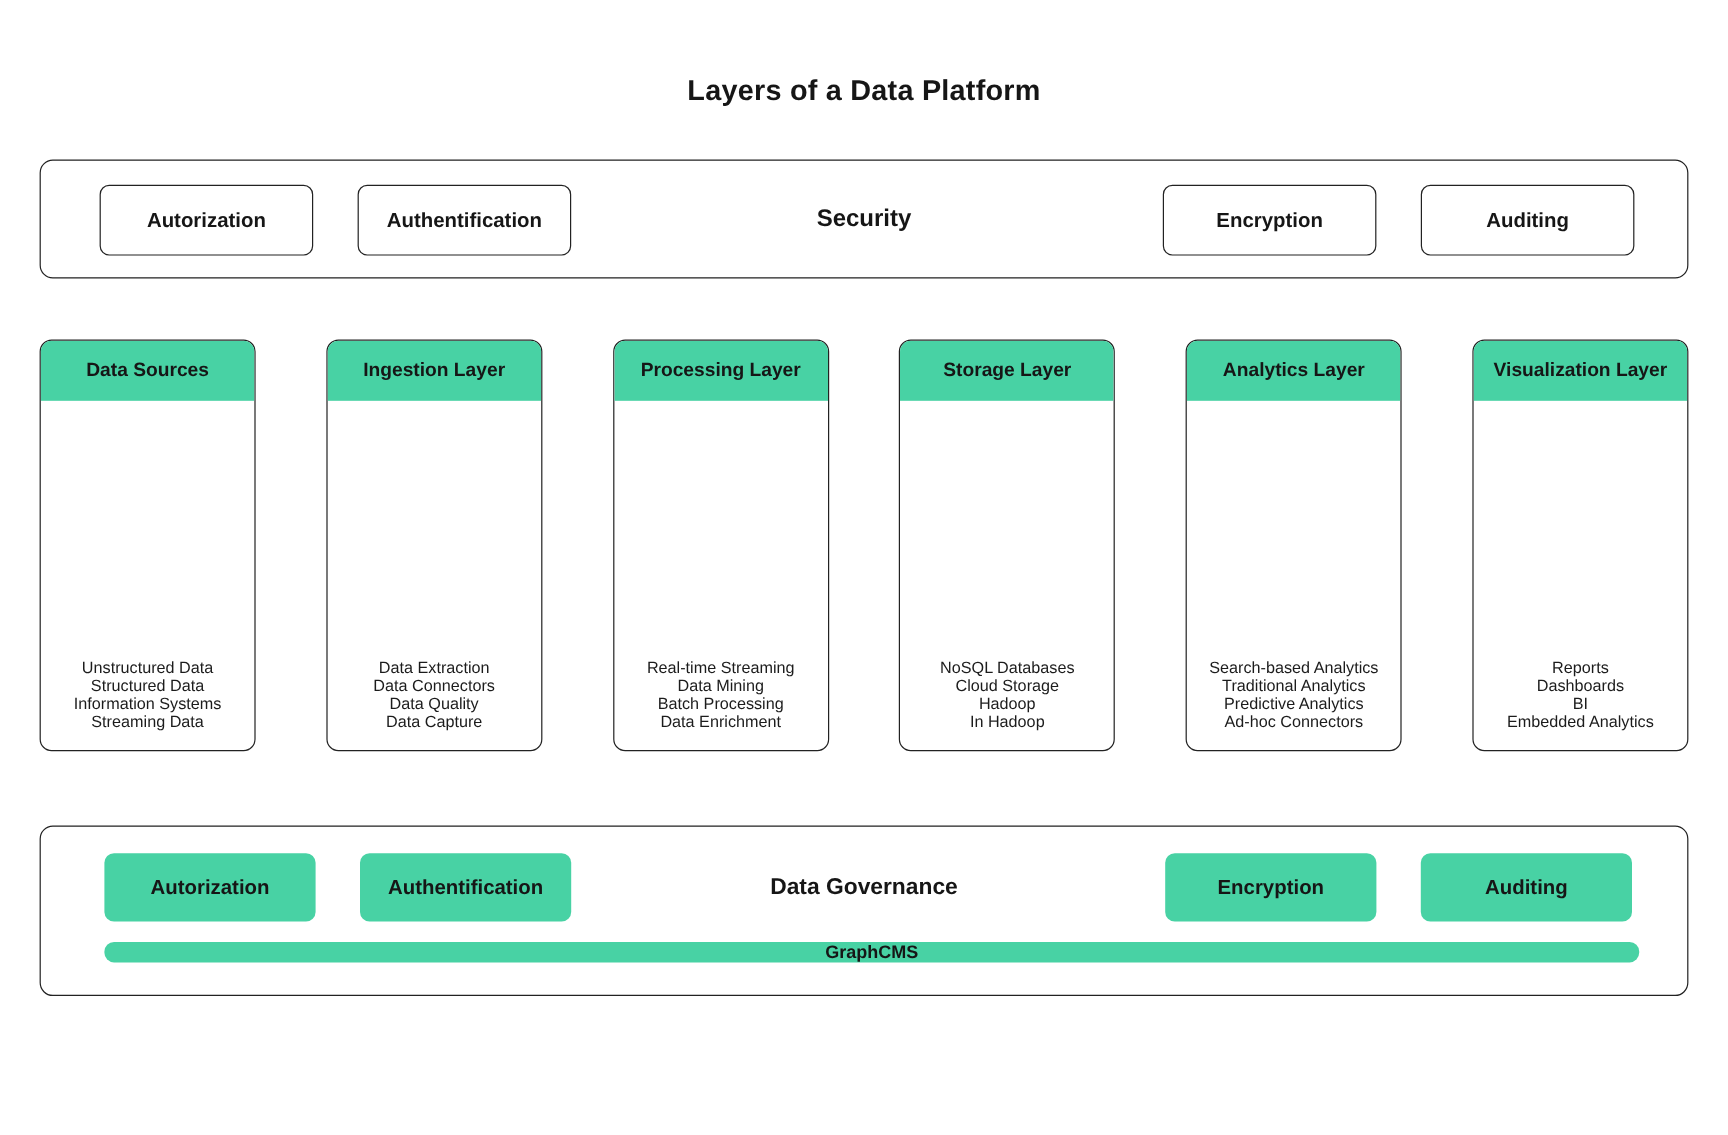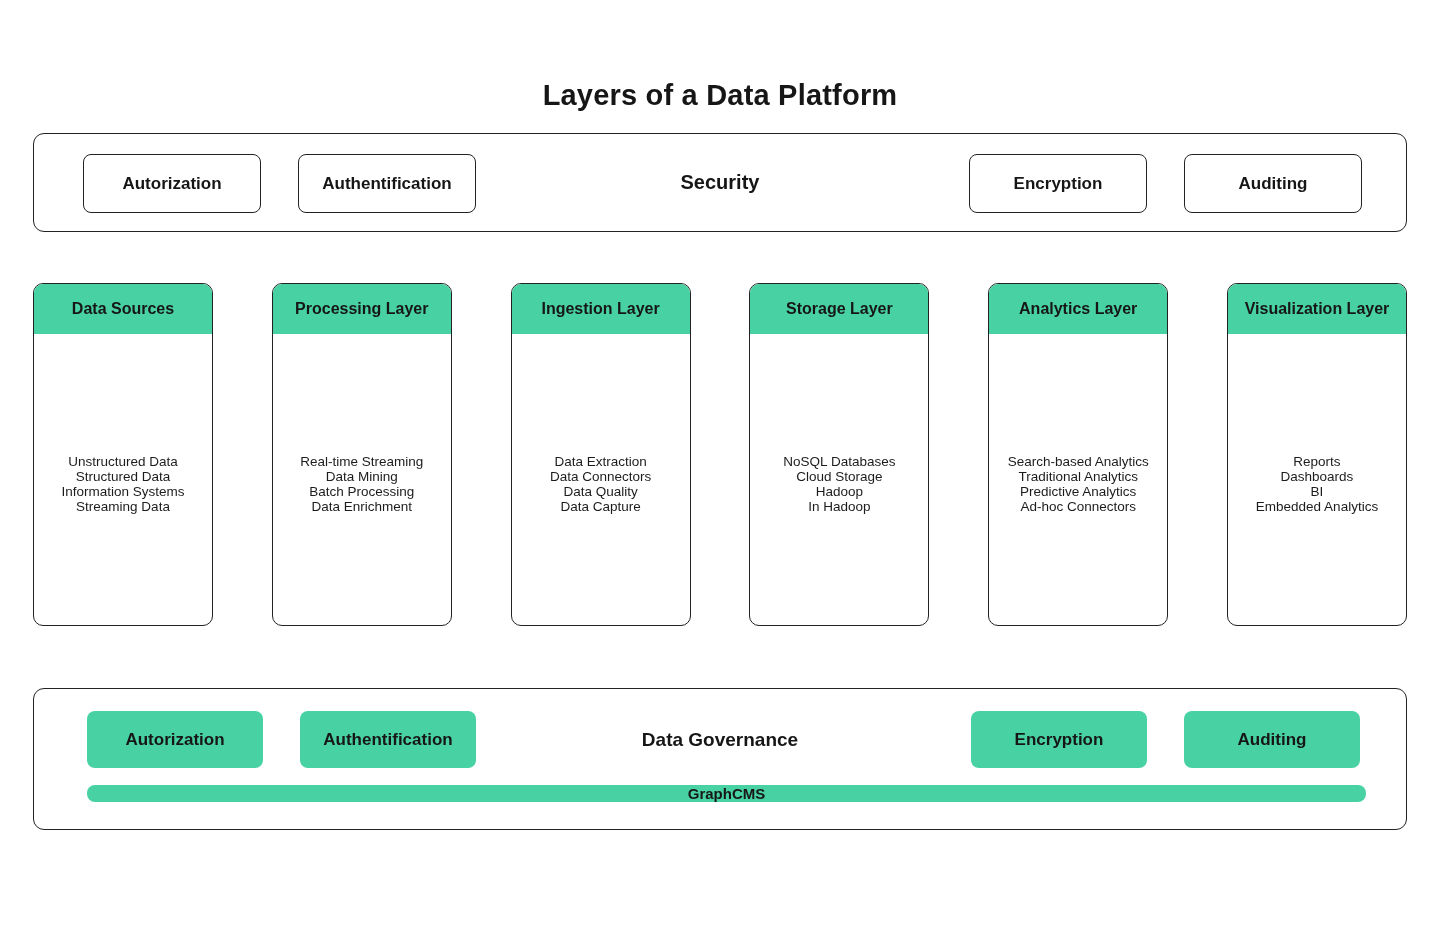--- a/index.html
+++ b/index.html
@@ -5,22 +5,22 @@
   html, body { margin: 0; padding: 0; }
   body {
     width: 1440px; height: 946px;
     background: var(--background, #ffffff);
     font-family: "Liberation Sans", "DejaVu Sans", sans-serif;
     color: var(--text, #161616);
     position: relative; overflow: hidden;
   }
 
   .title {
-    position: absolute; top: 79px; left: 0; width: 100%;
-    text-align: center; font-size: 29px; font-weight: 700; letter-spacing: .2px;
+    position: absolute; top: 62px; left: 0; width: 100%;
+    text-align: center; font-size: 24px; font-weight: 700; letter-spacing: .2px;
   }
 
   
   .hbar {
     position: absolute; left: 33px; width: 1374px; box-sizing: border-box;
     border: 1.6px solid var(--border, #222222); border-radius: 11px; background: #fff;
   }
   .security-bar { top: 133px; height: 99px; }
   .governance-bar { top: 688px; height: 142px; }
 
@@ -68,21 +68,21 @@
     border: 1.6px solid var(--border, #222222); border-radius: 10px;
     background: #fff; overflow: hidden;
     display: flex; flex-direction: column;
   }
   .column-header {
     flex: 0 0 50px; background: var(--accent-green, #48d2a4);
     display: flex; align-items: center; justify-content: center;
     font-weight: 700; font-size: 16px; padding: 0 2px; text-align: center;
   }
   .column-body {
-    flex: 1; display: flex; flex-direction: column; justify-content: center;
+    flex: 1; display: flex; flex-direction: column; justify-content: flex-end;
     padding: 24px 3px 16px;
   }
   .column-item { text-align: center; font-size: 13.5px; color: #1c1c1c; }
 </style>
 </head>
 <body>
 
 <div class="title">Layers of a Data Platform</div>
 
 <div class="hbar security-bar">
@@ -103,36 +103,36 @@
     <div class="column-header">Data Sources</div>
     <div class="column-body">
       <div class="column-item">Unstructured Data</div>
       <div class="column-item">Structured Data</div>
       <div class="column-item">Information Systems</div>
       <div class="column-item">Streaming Data</div>
     </div>
   </div>
 
   <div class="column">
+    <div class="column-header">Ingestion Layer</div>
+    <div class="column-body">
+      <div class="column-item">Data Extraction</div>
+      <div class="column-item">Data Connectors</div>
+      <div class="column-item">Data Quality</div>
+      <div class="column-item">Data Capture</div>
+    </div>
+  </div>
+
+  <div class="column">
     <div class="column-header">Processing Layer</div>
     <div class="column-body">
       <div class="column-item">Real-time Streaming</div>
       <div class="column-item">Data Mining</div>
       <div class="column-item">Batch Processing</div>
       <div class="column-item">Data Enrichment</div>
-    </div>
-  </div>
-
-  <div class="column">
-    <div class="column-header">Ingestion Layer</div>
-    <div class="column-body">
-      <div class="column-item">Data Extraction</div>
-      <div class="column-item">Data Connectors</div>
-      <div class="column-item">Data Quality</div>
-      <div class="column-item">Data Capture</div>
     </div>
   </div>
 
   <div class="column">
     <div class="column-header">Storage Layer</div>
     <div class="column-body">
       <div class="column-item">NoSQL Databases</div>
       <div class="column-item">Cloud Storage</div>
       <div class="column-item">Hadoop</div>
       <div class="column-item">In Hadoop</div>

